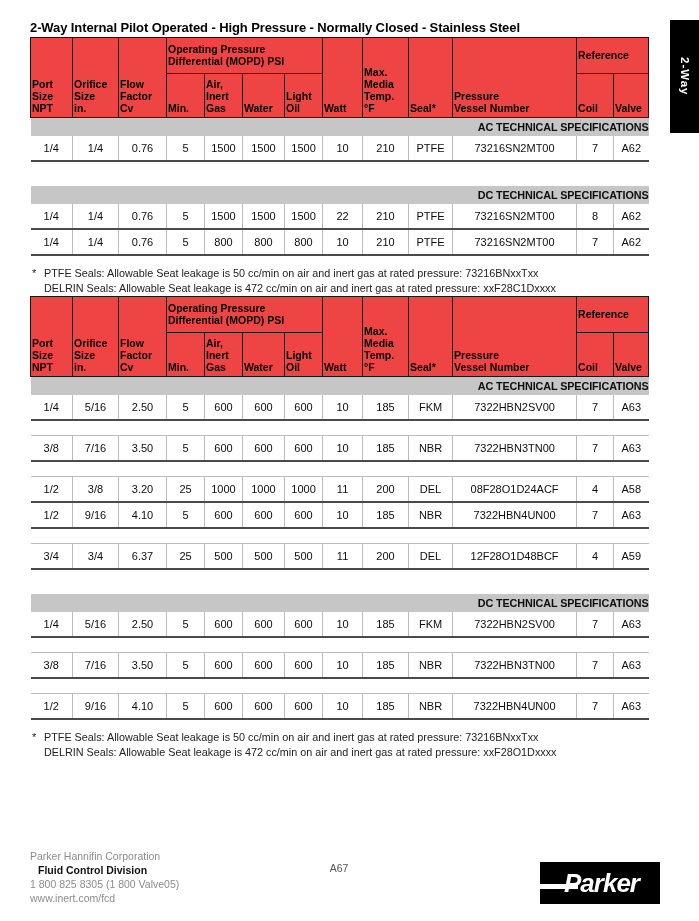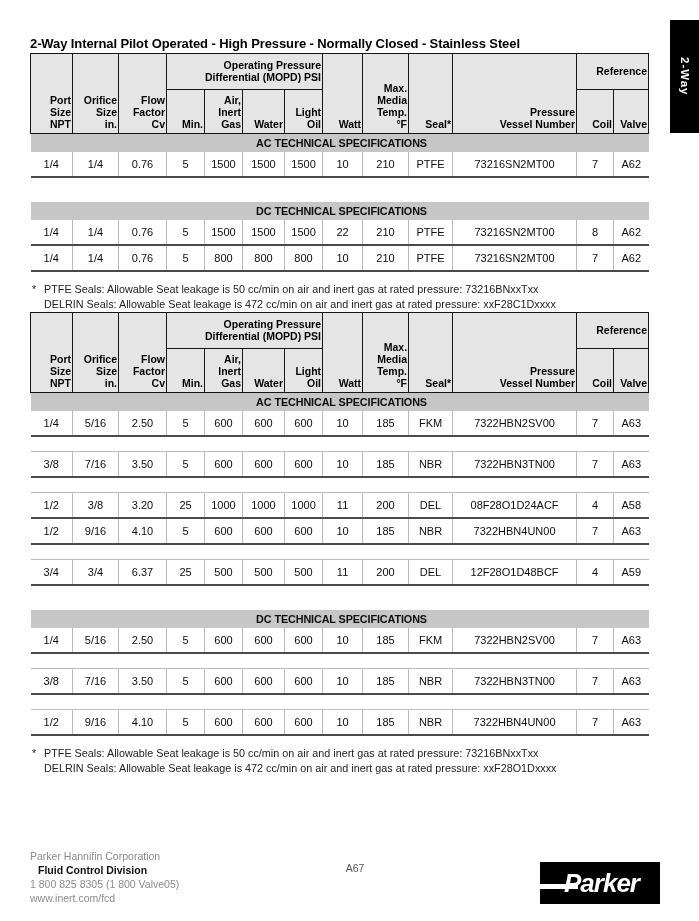--- a/index.html
+++ b/index.html
@@ -3,36 +3,36 @@
 <meta charset="utf-8">
 <style>
   html,body{margin:0;padding:0;}
   body{
     width:699px;height:921px;position:relative;background:#ffffff;
     font-family:"Liberation Sans", sans-serif;color:#1a1a1a;overflow:hidden;
   }
   .content{position:absolute;left:30px;top:20px;width:618px;}
   .tbl-title{
     font-size:13px;font-weight:bold;letter-spacing:-0.1px;color:#000;
-    margin:16px 0 3px 0;height:14px;white-space:nowrap;
+    margin:0 0 3px 0;height:14px;white-space:nowrap;
   }
   table.spec{border-collapse:collapse;width:618px;table-layout:fixed;}
   table.spec th, table.spec td{overflow:hidden;}
   thead th{
     border:1px solid #161616;font-size:10.5px;font-weight:bold;color:#000;
-    line-height:12px;text-align:right;white-space:pre-line;padding:2px 1px 3px 1px;
-    background:#e5e5e5;
+    line-height:12px;text-align:left;white-space:pre-line;padding:2px 1px 3px 1px;
+    background:#ef4444;
   }
   thead tr.hrow1{height:36px;}
   thead tr.hrow2{height:44px;}
   th.hb{vertical-align:bottom;}
   th.grp{vertical-align:middle;}
   tr.bar-row td{
     background:#c6c6c6;border:none;font-size:10.8px;font-weight:bold;color:#0d0d0d;
-    text-align:center;padding:1px 0 1px 4px;height:16px;letter-spacing:-0.1px;white-space:nowrap;
+    text-align:right;padding:1px 0 1px 4px;height:16px;letter-spacing:-0.1px;white-space:nowrap;
   }
   tr.data-row td{
     font-size:11px;color:#0d0d0d;text-align:center;height:22px;padding:1px;
     border-bottom:2px solid #4a4a4a;white-space:nowrap;
   }
   tr.data-row td + td{border-left:1px solid #bcbcbc;}
   tr.data-row.after-gap td{border-top:1px solid #bcbcbc;}
   tr.gap-row td{border:none;height:12px;}
   tr.section-gap td{border:none;height:22px;}
   .footnote{display:flex;margin:10px 0 0 2px;font-size:10.8px;line-height:15px;color:#222;}
@@ -42,21 +42,21 @@
     position:absolute;left:670px;top:20px;width:29px;height:113px;background:#000;
     display:flex;align-items:center;justify-content:center;
   }
   .side-tab span{
     writing-mode:vertical-rl;color:#fff;font-size:11.5px;font-weight:bold;letter-spacing:1px;
     white-space:nowrap;
   }
   .footer-left{position:absolute;left:30px;top:849px;font-size:10.5px;line-height:14px;}
   .footer-left .gray{color:#8c8c8c;}
   .footer-left .division{color:#111;font-weight:bold;margin-left:8px;}
-  .page-num{position:absolute;left:16px;top:862px;width:678px;text-align:center;font-size:10.5px;color:#555;}
+  .page-num{position:absolute;left:0;top:862px;width:678px;text-align:center;font-size:10.5px;color:#555;}
   .logo{position:absolute;left:540px;top:862px;width:120px;height:42px;background:#000;}
   .logo .stripe{position:absolute;left:0;top:22px;width:38px;height:5px;background:#fff;}
   .logo .word{
     position:absolute;left:24px;top:6px;color:#fff;font-size:26px;font-weight:bold;
     font-style:italic;letter-spacing:-1px;
   }
 </style>
 </head>
 <body>
 

